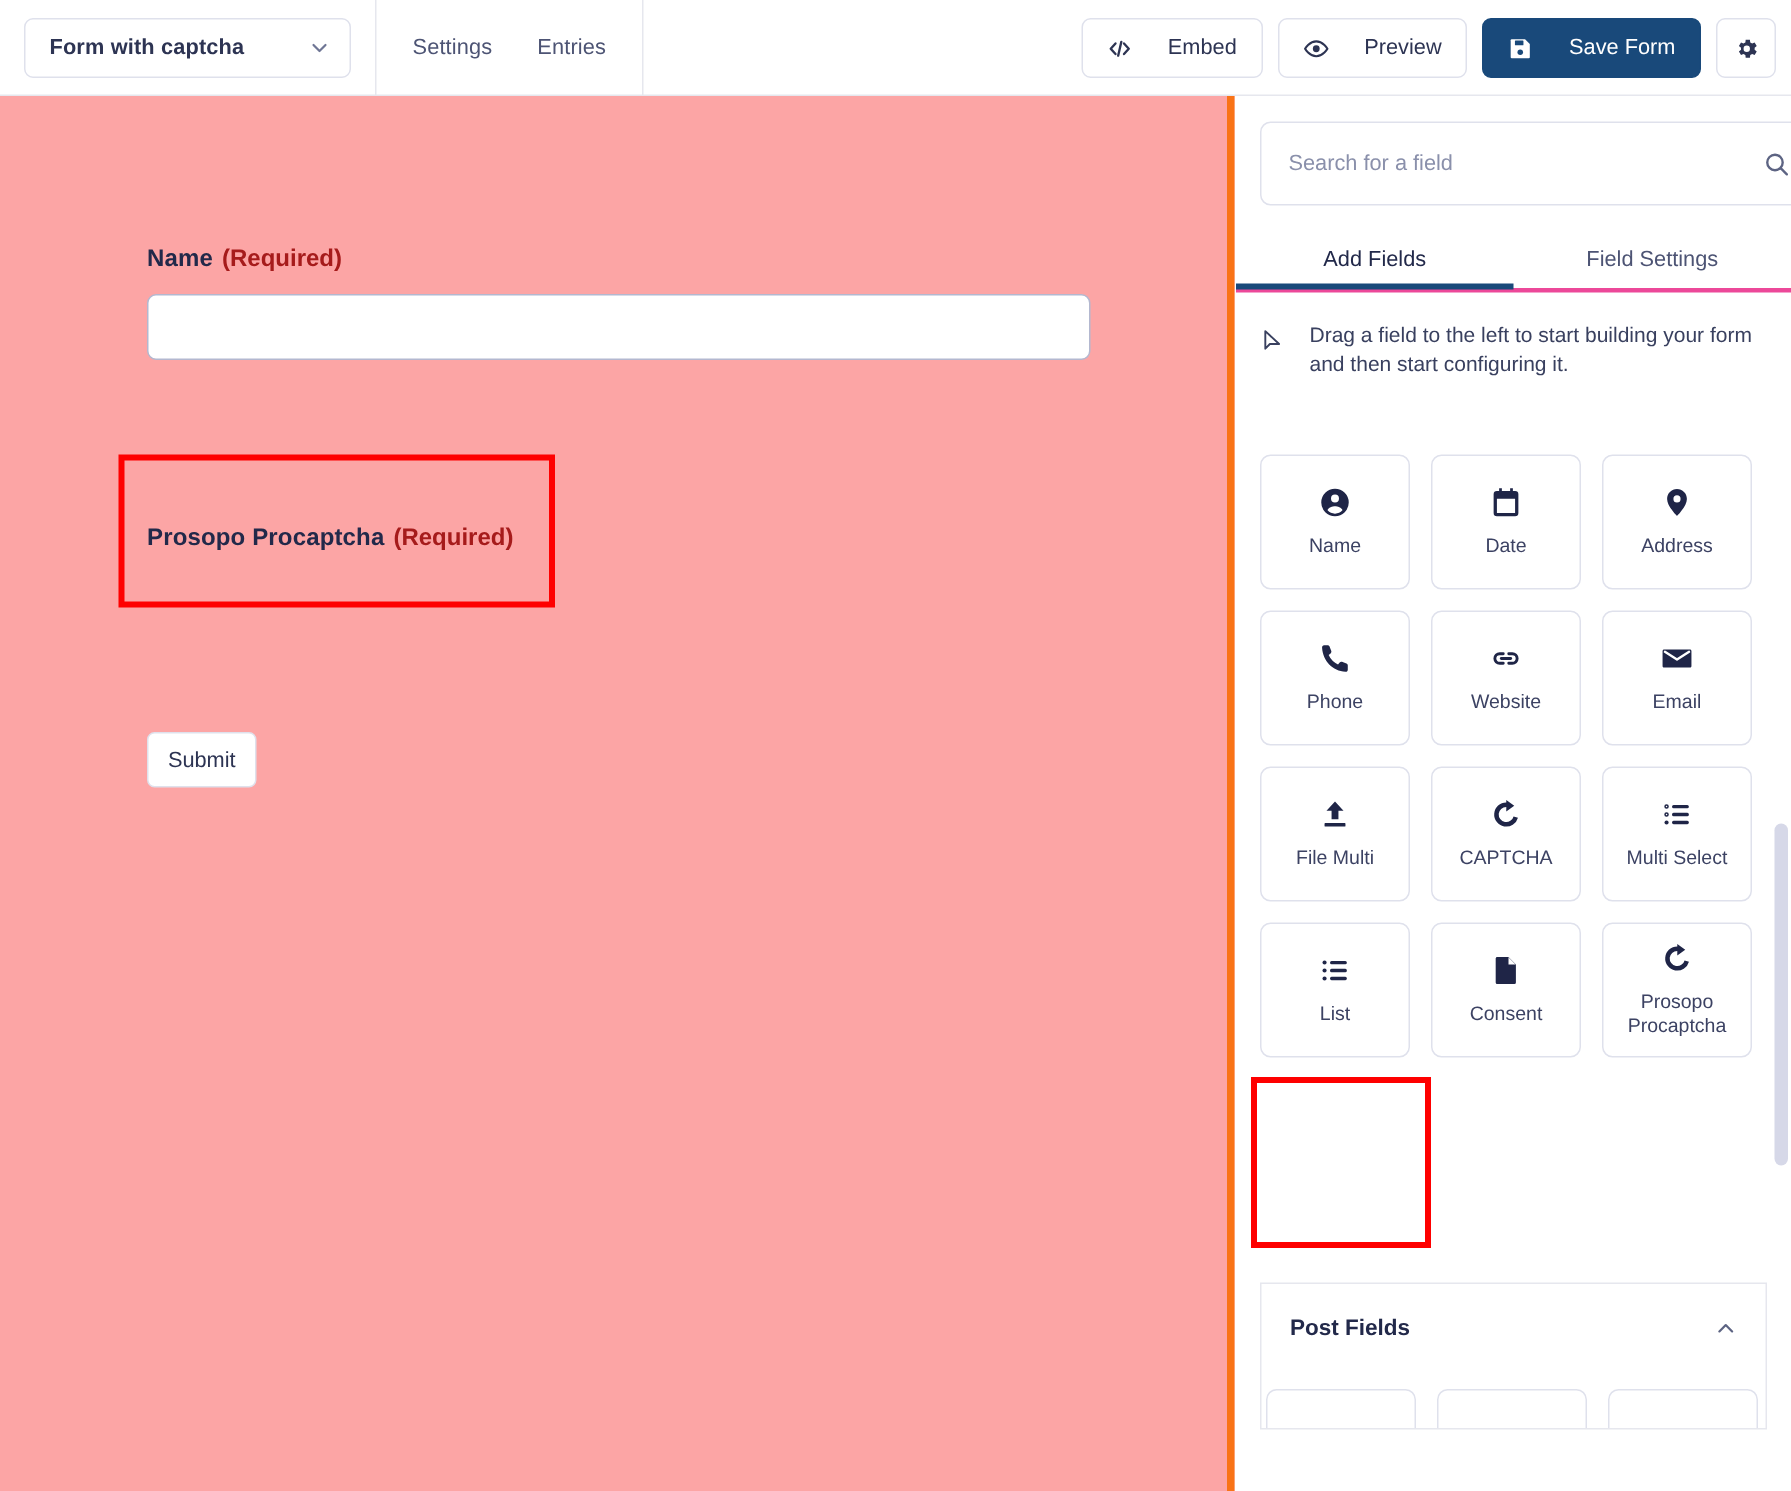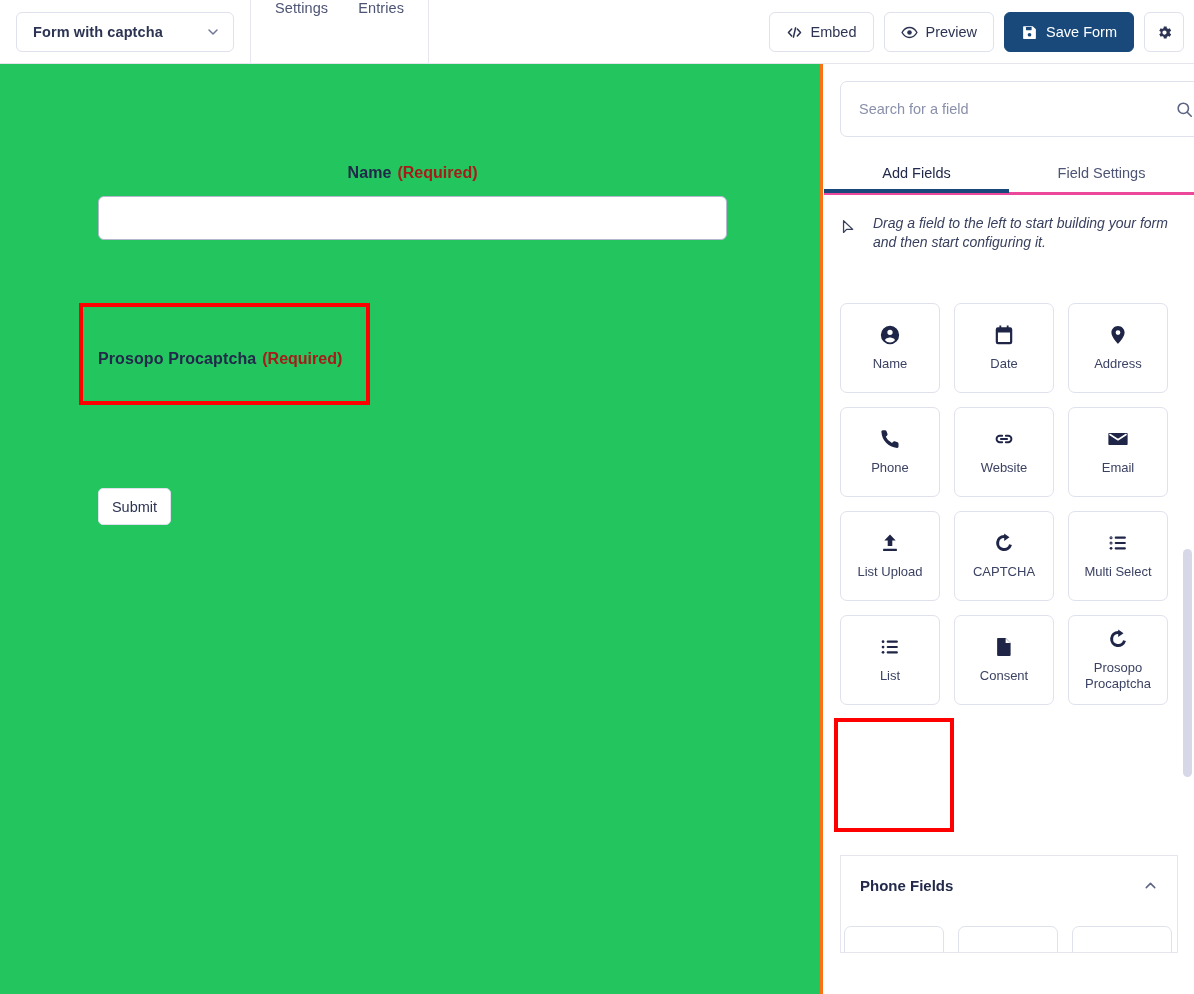--- a/index.html
+++ b/index.html
@@ -46,56 +46,55 @@
     flex: 1;
   }
   .chev {
     width: 16px; height: 16px; flex: none;
     color: #6f7695;
   }
   .chev svg { display:block; width:16px; height:16px; }
 
   .navlinks {
     position: absolute; left: 275px; top: 0;
-    height: 64px; display: flex; gap: 30px;
+    height: 64px; display: flex; align-items: center; gap: 30px;
   }
   .navlink {
     font-size: 14.5px; color: #4d5474; cursor: pointer;
     letter-spacing: .1px;
   }
 
   .actions {
     position: absolute; right: 10px; top: 12px;
     display: flex; align-items: center; gap: 10px;
   }
   .btn {
     height: 40px; border-radius: 6px;
     display: inline-flex; align-items: center; justify-content: center;
-    gap: 8px; padding: 0 16px;
+    gap: 24px; padding: 0 16px;
     font-size: 14.5px; cursor: pointer;
     border: 1px solid #dfe1ec; background: #fff; color: #2d3453;
     white-space: nowrap;
   }
   .btn .ico { display: inline-flex; width: 17px; height: 17px; color: #2d3453; }
   .btn .ico svg { width: 17px; height: 17px; display: block; }
   .btn.primary {
     background: #19497a; border-color: #19497a; color: #ffffff;
     font-weight: 500;
   }
   .btn.primary .ico { color: #ffffff; }
   .btn.icon-only { width: 40px; padding: 0; }
 
   
   .canvas {
     position: absolute; left: 0; top: 64px;
     width: 823px; height: 930px;
-    background: #22c55e;
-    border-right: 3px solid #f97316;
+    background: #fca5a5;
+    border-right: 5px solid #f97316;
     overflow: hidden;
-    text-align: center;
   }
   .field-block { position: absolute; }
 
   .field-label {
     font-size: 16px; font-weight: 700; color: #22294a;
     letter-spacing: .1px;
   }
   .req {
     color: #a61b1b; font-weight: 700; margin-left: 6px;
   }
@@ -162,21 +161,20 @@
   .tab.active::after {
     content: ""; position: absolute; left: 0; right: 0; bottom: -1px;
     height: 4px; background: #19497a;
   }
 
   .hint {
     position: absolute; left: 16px; top: 150px;
     width: 338px;
     display: flex; gap: 16px; align-items: flex-start;
     padding-right: 8px;
-    font-style: italic;
   }
   .hint .cursor-ico { width: 17px; height: 17px; margin-top: 5px; color: #39405f; flex: none; }
   .hint .cursor-ico svg { width: 17px; height: 17px; display: block; }
   .hint .txt { font-size: 14px; line-height: 19px; color: #39405f; }
 
   .grid {
     position: absolute; left: 16px; top: 239px;
     width: 340px;
     display: grid;
     grid-template-columns: repeat(3, 100px);
@@ -407,21 +405,21 @@
         <span class="c-lbl">Email</span>
       </div>
 
       <div class="card">
         <span class="c-ico">
           <svg viewBox="0 0 24 24" fill="currentColor">
               <path d="M12 2.6 5.8 9.2h3.7v6.2h5v-6.2h3.7L12 2.6z"></path>
               <rect x="4.4" y="18.2" width="15.2" height="2.6" rx="0.5"></rect>
             </svg>
         </span>
-        <span class="c-lbl">List Upload</span>
+        <span class="c-lbl">File Multi</span>
       </div>
 
       <div class="card">
         <span class="c-ico">
           <svg viewBox="0 0 24 24" fill="currentColor">
               <path d="M12.2 3.2a8.8 8.8 0 1 0 8.5 11.1l-3.2-.9A5.5 5.5 0 1 1 12.2 6.5v3.4l5.8-4.2-5.8-4.2v1.7z"></path>
             </svg>
         </span>
         <span class="c-lbl">CAPTCHA</span>
       </div>
@@ -469,21 +467,21 @@
           <svg viewBox="0 0 24 24" fill="currentColor">
               <path d="M12.2 3.2a8.8 8.8 0 1 0 8.5 11.1l-3.2-.9A5.5 5.5 0 1 1 12.2 6.5v3.4l5.8-4.2-5.8-4.2v1.7z"></path>
             </svg>
         </span>
         <span class="c-lbl">Prosopo Procaptcha</span>
       </div>
     </div>
 
     <div class="post-fields">
       <div class="pf-head">
-        <span class="pf-title">Phone Fields</span>
+        <span class="pf-title">Post Fields</span>
         <span class="pf-chev">
           <svg viewBox="0 0 24 24" fill="none" stroke="currentColor" stroke-width="2.1" stroke-linecap="round" stroke-linejoin="round">
               <polyline points="6 15 12 9 18 15"></polyline>
             </svg>
         </span>
       </div>
       <div class="pf-cards">
         <div class="pf-card"></div>
         <div class="pf-card"></div>
         <div class="pf-card"></div>

